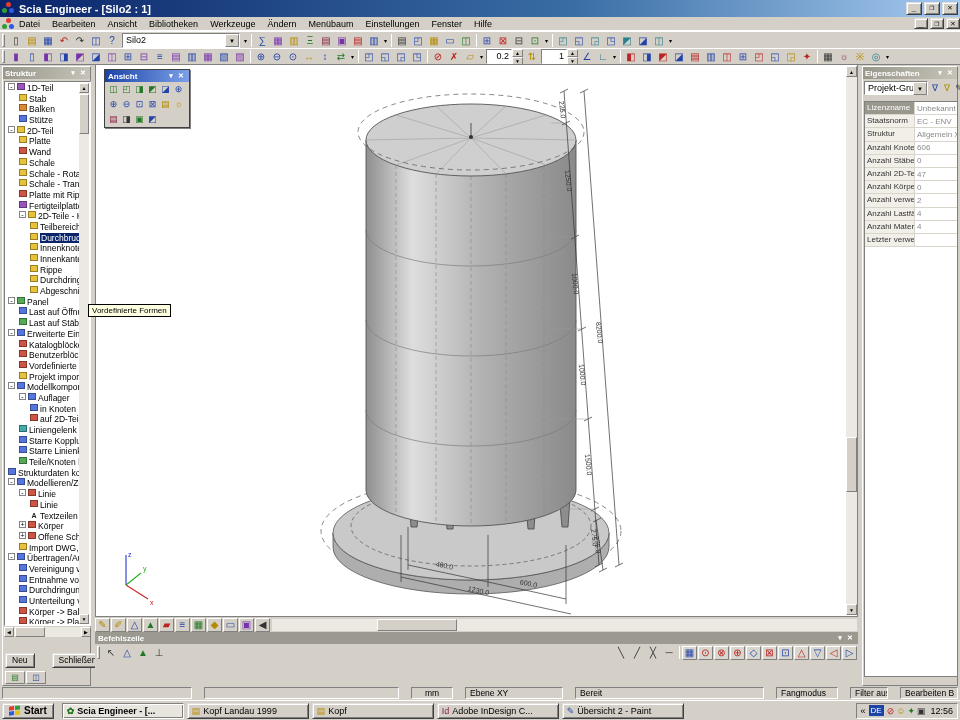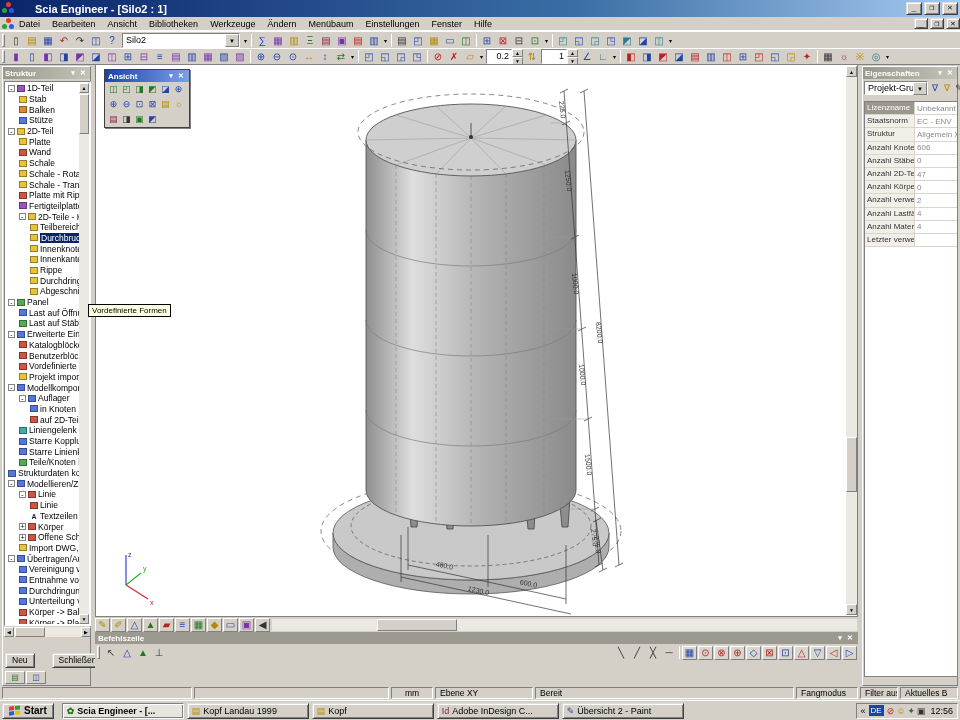--- a/index.html
+++ b/index.html
@@ -4,21 +4,21 @@
 <style>
   *{box-sizing:border-box;margin:0;padding:0;-webkit-font-smoothing:none}
   html,body{width:960px;height:720px;overflow:hidden}
   body{font-family:"Liberation Sans",sans-serif;font-size:9px;color:#000;background:#d4d0c8}
   #app{position:relative;width:960px;height:720px;background:#d4d0c8;overflow:hidden}
   .out{border:1px solid;border-color:#ffffff #808080 #808080 #ffffff}
   .out2{border:1px solid;border-color:#dfdfdf #404040 #404040 #dfdfdf;box-shadow:inset 1px 1px 0 #fff,inset -1px -1px 0 #808080}
   .in{border:1px solid;border-color:#808080 #ffffff #ffffff #808080}
   
   #titlebar{position:absolute;left:0;top:0;width:960px;height:17px;background:linear-gradient(90deg,#0a246a,#3a6ea5 60%,#a6caf0);display:flex;align-items:center;padding:0 2px;color:#fff}
-  #titlebar .ttl{font-size:11px;font-weight:bold;margin-left:20px;flex:1;white-space:nowrap}
+  #titlebar .ttl{font-size:11px;font-weight:bold;margin-left:4px;flex:1;white-space:nowrap}
   .wbtn{width:16px;height:13px;background:#d4d0c8;color:#000;font-size:8px;line-height:10px;text-align:center;margin-left:2px;font-family:"DejaVu Sans Mono",monospace}
   .logo{width:13px;height:13px;position:relative;display:inline-block}
   .logo i{position:absolute;width:5px;height:5px;border-radius:50%}
   .logo i:nth-child(1){left:4px;top:0;background:#e63b2e}
   .logo i:nth-child(2){left:0;top:6px;background:#2e9e3b}
   .logo i:nth-child(3){left:7px;top:6px;background:#2e58e6}
   
   #menubar{position:absolute;left:0;top:17px;width:960px;height:14px;display:flex;align-items:center;background:#d4d0c8;border-bottom:1px solid #fff;padding-left:2px}
   .menu-item{padding:1px 6px;white-space:nowrap}
   #menubar .spacer{flex:1}
@@ -40,21 +40,21 @@
   .spin .sval{width:26px;height:15px;background:#fff;text-align:right;padding:0 2px;line-height:13px}
   .spin .sarr{width:11px;height:15px;display:flex;flex-direction:column}
   .spin .sarr span{flex:1;background:#d4d0c8;font-size:5px;line-height:6px;text-align:center}
   
   #struktur{position:absolute;left:2px;top:66px;width:89px;height:620px;background:#d4d0c8}
   .paneltitle{height:12px;background:linear-gradient(90deg,#9a978d,#c5c2b8);color:#fff;font-weight:bold;font-size:8px;display:flex;align-items:center;padding:0 2px}
   .paneltitle .pt{flex:1;white-space:nowrap;overflow:hidden}
   .paneltitle .pbtn{width:10px;text-align:center;font-size:7px;color:#fff}
   #tree{position:absolute;left:1px;top:14px;width:87px;height:545px;background:#fff;overflow:hidden}
   #treeinner{position:absolute;left:1px;top:1px;right:11px;bottom:1px;overflow:hidden}
-  .trow{display:flex;align-items:center;height:10.7px;white-space:nowrap}
+  .trow{display:flex;height:10.7px;white-space:nowrap}
   .trow.d0{padding-left:2px}.trow.d1{padding-left:13px}.trow.d2{padding-left:24px}
   .tbox{display:none;width:7px;height:7px;border:1px solid #848484;background:#fff;font-size:7px;line-height:5px;text-align:center;margin-right:2px;flex:none}
   .trow.hb .tbox{display:inline-block}
   .tic{width:8px;height:7px;flex:none;margin-right:2px;border:1px solid rgba(0,0,0,.35);font-size:7px;line-height:7px;text-align:center;font-weight:bold}
   .icy{background:#e8c23a}.icb{background:#5577dd}.icr{background:#cc5544}.icg{background:#55aa55}.icp{background:#9955bb}.ico{background:#dd8833}.icc2{background:#44aaaa}
   .ica{background:#fff;border-color:transparent;color:#222}
   .tlab{font-size:8.5px;overflow:hidden}
   .trow.sel .tlab{background:#0a246a;color:#fff;padding:0 1px}
   .vsb{position:absolute;right:1px;top:1px;bottom:1px;width:10px;background:#ece9e2;display:flex;flex-direction:column}
   .vsb .sb-btn,.hsb .sb-btn{width:10px;height:10px;background:#d4d0c8;font-size:5px;line-height:9px;text-align:center;flex:none}
@@ -97,21 +97,21 @@
   
   #bf{position:absolute;left:95px;top:632px;width:763px;height:50px;background:#d4d0c8}
   #bf .bftitle{height:12px;background:#9c9990;color:#fff;font-weight:bold;font-size:8px;display:flex;align-items:center;padding:0 3px}
   #bf .bftitle .pt{flex:1}
   #bf .bftitle .pbtn{width:10px;text-align:center;font-size:7px}
   #bf .bftools{height:17px;display:flex;align-items:center}
   #bf .bftools .right{margin-left:auto;display:flex;align-items:center}
   #bf .bftools .snap .ti{border:1px solid;border-color:#fff #808080 #808080 #fff;width:15px;height:14px;margin-right:1px;background:#d9d6ce}
   #bfinput{position:absolute;left:0;top:31px;width:763px;height:15px;background:#fff;border:1px solid #808080;font-size:9px;padding:0 3px;font-family:"Liberation Sans",sans-serif}
   
-  #statusbar{position:absolute;left:0;top:686px;width:960px;height:14px;background:#d4d0c8;display:flex;align-items:stretch;gap:2px;padding:1px 2px}
+  #statusbar{position:absolute;left:0;top:686px;width:960px;height:14px;background:#d4d0c8;display:flex;align-items:stretch;gap:12px;padding:1px 2px}
   .scell{border:1px solid;border-color:#808080 #fff #fff #808080;padding:0 4px;line-height:10px;font-size:8.5px;white-space:nowrap;overflow:hidden}
   .sc-a{width:190px}.sc-b{width:195px}.sc-c{width:42px;text-align:center}.sc-d{width:98px}.sc-e{flex:1}.sc-f{width:62px}.sc-g{width:38px}.sc-h{width:58px}
   
   #taskbar{position:absolute;left:0;top:700px;width:960px;height:20px;background:#d4d0c8;border-top:1px solid #fff;display:flex;align-items:center;padding:1px 2px;gap:3px}
   #startbtn{display:flex;align-items:center;gap:3px;height:16px;padding:0 6px;background:#d4d0c8;font-weight:bold;font-size:10px}
   .flag{width:12px;height:10px;display:grid;grid-template-columns:5px 5px;grid-template-rows:4px 4px;gap:1px;transform:skewY(-6deg)}
   .flag i:nth-child(1){background:#e63b2e}.flag i:nth-child(2){background:#2e9e3b}.flag i:nth-child(3){background:#2e58e6}.flag i:nth-child(4){background:#e8c000}
   .task{display:flex;align-items:center;gap:3px;height:16px;width:122px;padding:0 4px;background:#d4d0c8;font-size:9px;white-space:nowrap;overflow:hidden}
   .task.active{border-color:#808080 #fff #fff #808080;background:#e8e5de;font-weight:bold}
   .task .tico{font-size:9px;flex:none}
@@ -950,21 +950,21 @@
   </div>
 
   <div id="statusbar">
     <span class="scell sc-a"></span>
       <span class="scell sc-b"></span>
       <span class="scell sc-c">mm</span>
       <span class="scell sc-d">Ebene XY</span>
       <span class="scell sc-e">Bereit</span>
       <span class="scell sc-f">Fangmodus</span>
       <span class="scell sc-g">Filter aus</span>
-      <span class="scell sc-h">Aktuelles B</span>
+      <span class="scell sc-h">Bearbeiten B</span>
   </div>
 
   <div id="taskbar">
     <span id="startbtn" class="out2">
       <span class="flag">
           <i></i>
           <i></i>
           <i></i>
           <i></i>
         </span>

